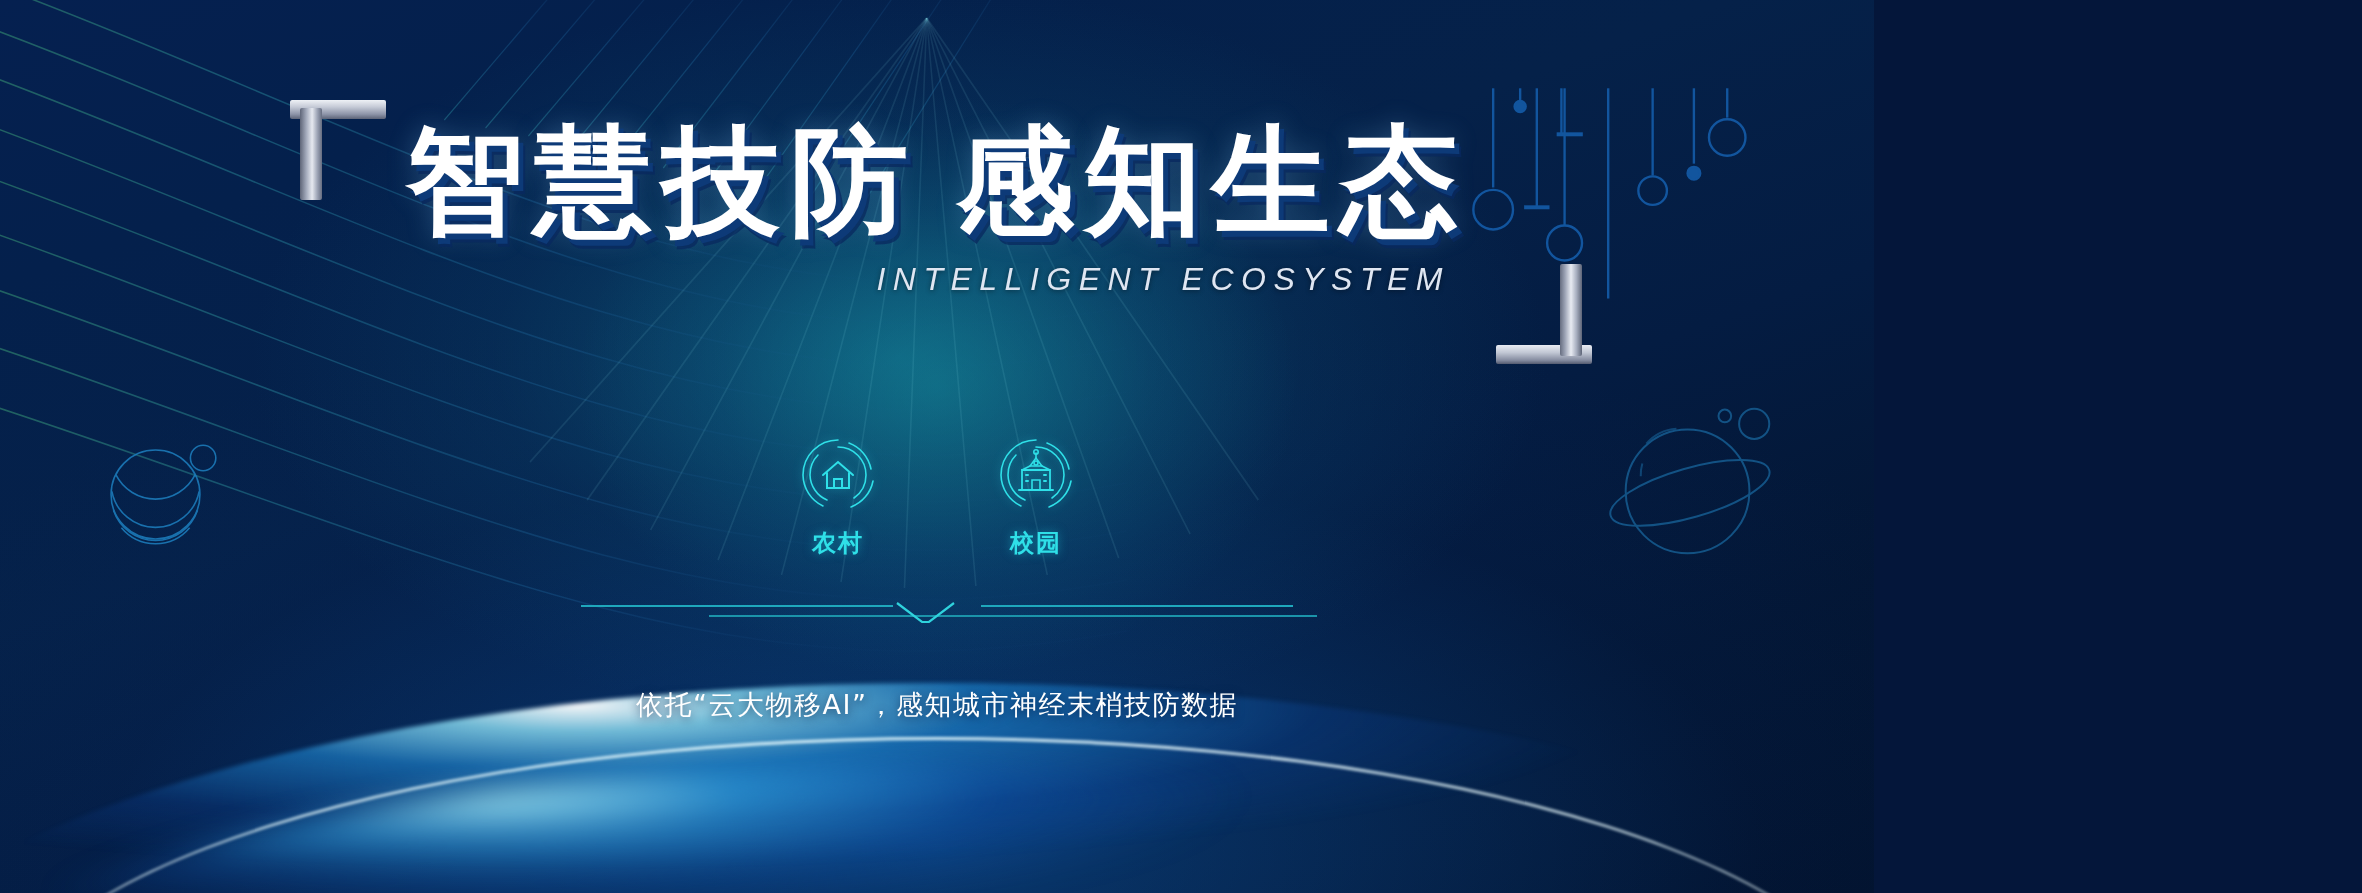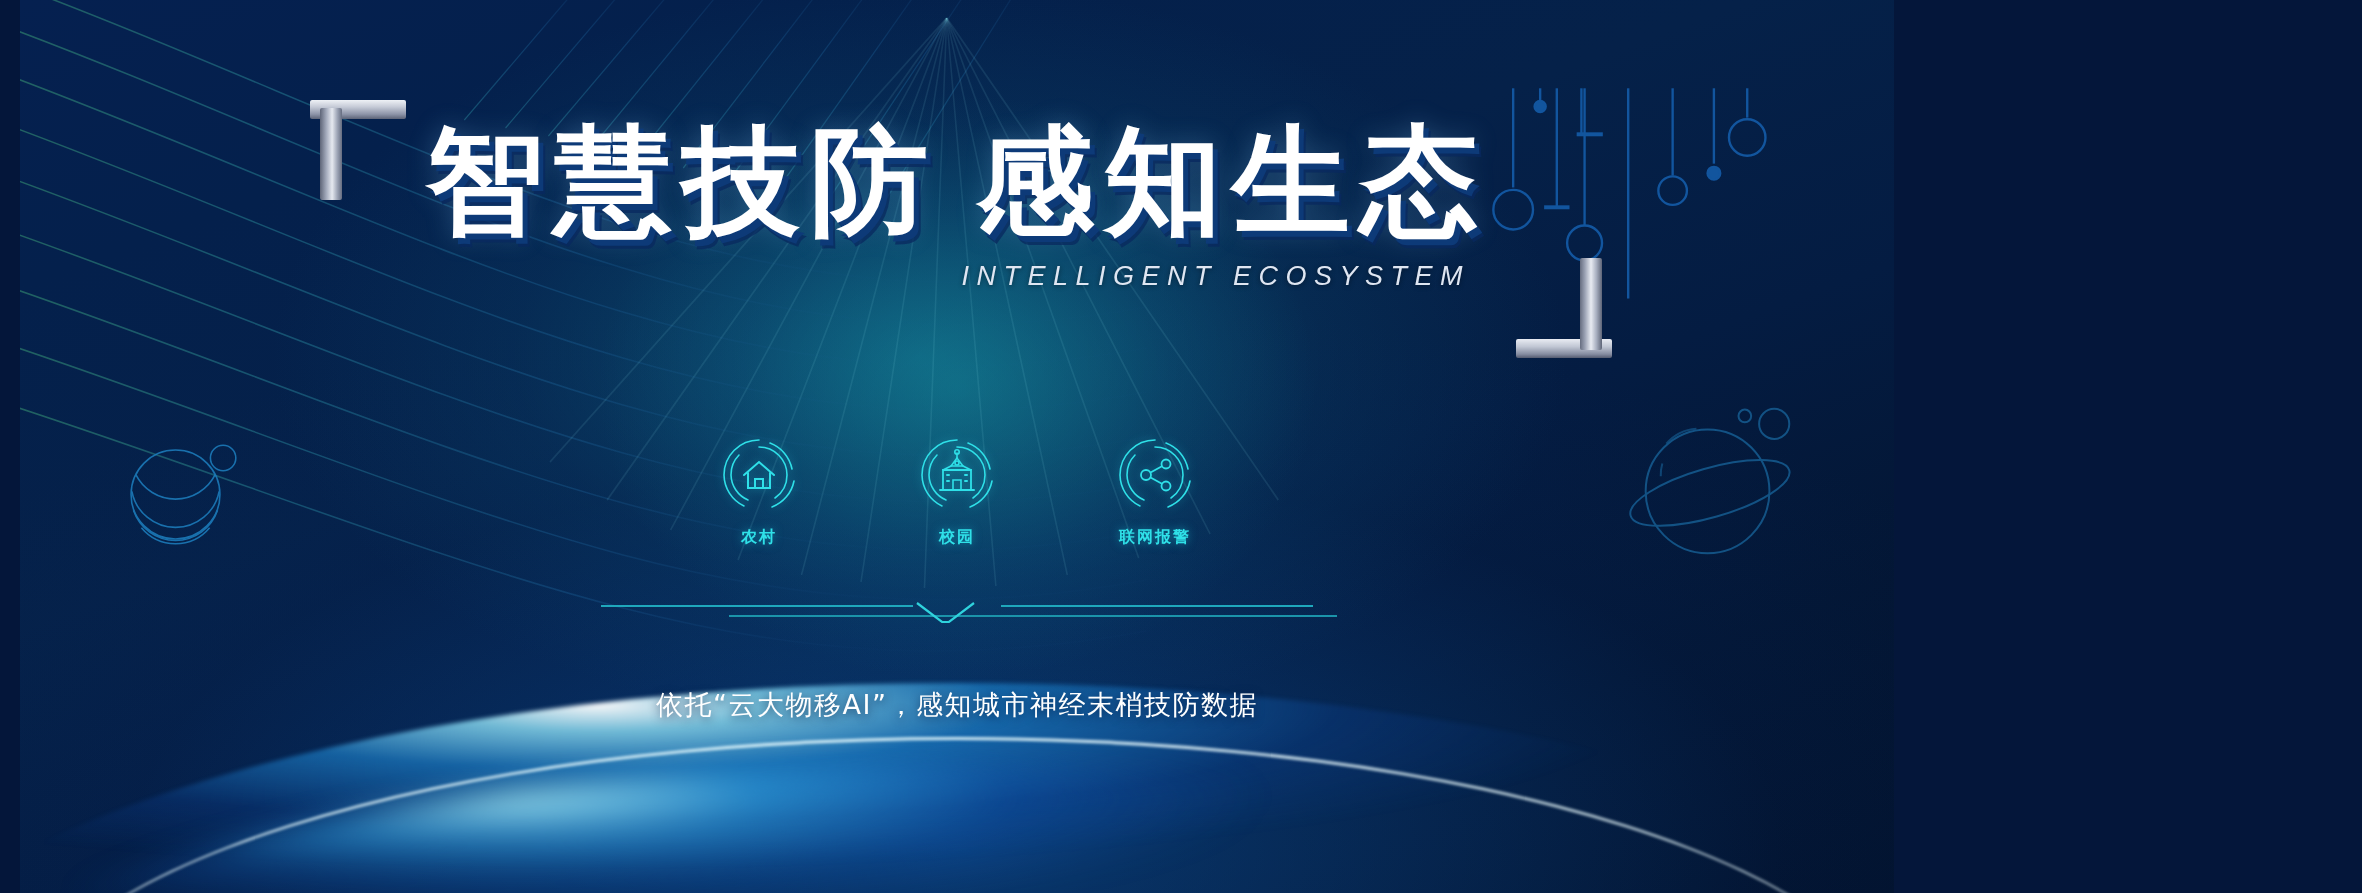--- a/index.html
+++ b/index.html
@@ -9,21 +9,20 @@
   .banner{
     position:relative;
     width:1874px;
     height:893px;
     overflow:hidden;
     font-family:"Liberation Sans","DejaVu Sans",sans-serif;
     background:
       radial-gradient(ellipse 900px 520px at 48% 40%, rgba(18,120,150,0.55) 0%, rgba(12,80,120,0.22) 45%, rgba(8,40,90,0) 72%),
       radial-gradient(ellipse 1500px 700px at 50% 95%, rgba(20,120,220,0.35) 0%, rgba(8,45,110,0.10) 55%, rgba(5,22,60,0) 80%),
       linear-gradient(160deg,#052050 0%,#04204c 18%,#052149 40%,#041c42 60%,#031634 80%,#02122c 100%);
-    margin-left: 20px;
   }
 
   
   .bg-layer{position:absolute;inset:0;pointer-events:none;}
   .bg-layer svg{display:block;width:100%;height:100%;}
 
   
   .center-glow{
     position:absolute;left:50%;top:-6%;
     width:1150px;height:760px;
@@ -100,21 +99,21 @@
       7px 9px 0 rgba(8,40,95,0.75),
       0 0 26px rgba(140,210,255,0.28);
   }
   .main-title .gap{display:inline-block;width:38px;}
 
   .subtitle{
     margin:16px 0 0 0;
     text-align:right;
     padding-right:18px;
     font-style:italic;
-    font-size:27px;
+    font-size:32px;
     letter-spacing:7.5px;
     font-weight:400;
     color:#dfe6f2;
     text-shadow:0 1px 5px rgba(0,0,0,0.45);
   }
 
   
   .icons{
     position:absolute;left:0;right:0;top:436px;
     display:flex;justify-content:center;align-items:flex-start;
@@ -126,21 +125,21 @@
     cursor:pointer;
   }
   .icon-ring{
     width:78px;height:78px;margin:0 auto;
     position:relative;
   }
   .icon-ring svg{display:block;width:78px;height:78px;
     filter:drop-shadow(0 0 5px rgba(40,215,230,0.45));}
   .icon-label{
     margin-top:13px;
-    font-size:16px;
+    font-size:24px;
     font-weight:bold;
     letter-spacing:2px;
     color:#2fe0e8;
     text-shadow:0 0 10px rgba(30,200,220,0.5);
     font-family:"DejaVu Sans","Liberation Sans",sans-serif;
   }
   .icon-item.is-active .icon-label{color:#56f0f3;}
 
   
   .divider{
@@ -340,39 +339,20 @@
             <path d="M35,44 L35,54 L43,54 L43,44 Z"></path>
             <path d="M29,39 L31,39 M29,45 L31,45 M47,39 L49,39 M47,45 L49,45" stroke-width="2"></path>
           </g>
         </svg>
       </div>
       <div class="icon-label">校园</div>
     </div>
 
 
 
-    <div class="icon-item">
-      <div class="icon-ring">
-        <svg viewBox="0 0 78 78" xmlns="http://www.w3.org/2000/svg">
-          <g fill="none" stroke="#2fe0e8" stroke-width="1.6" stroke-linecap="round">
-            <path d="M39,4 A35 35 0 0 0 4,39 A35 35 0 0 0 24,70"></path>
-            <path d="M50,7 A35 35 0 0 1 72,33"></path>
-            <path d="M74,45 A35 35 0 0 1 52,71"></path>
-            <path d="M39,11 A28 28 0 0 1 67,39 A28 28 0 0 1 55,62"></path>
-            <path d="M28,64 A28 28 0 0 1 11,39 A28 28 0 0 1 19,19"></path>
-            <circle cx="30" cy="39" r="5" stroke-width="1.8"></circle>
-            <circle cx="50" cy="28" r="4.5" stroke-width="1.8"></circle>
-            <circle cx="50" cy="50" r="4.5" stroke-width="1.8"></circle>
-            <path d="M34.5,36.5 L45.5,30.5" stroke-width="1.8"></path>
-            <path d="M34.5,41.5 L45.5,47.5" stroke-width="1.8"></path>
-          </g>
-        </svg>
-      </div>
-      <div class="icon-label">联网报警</div>
-    </div>
 
   </div>
 
   <div class="divider">
     <svg viewBox="0 0 760 44" xmlns="http://www.w3.org/2000/svg">
       <g fill="none" stroke="#1fa8bc" stroke-width="2">
         <path d="M24,18 L336,18"></path>
         <path d="M424,18 L736,18"></path>
         <path d="M152,28 L760,28" stroke="#1b94aa"></path>
         <path d="M340,15 L365,34 L372,34 L397,15" stroke="#2fd3dd" stroke-width="2.2"></path>

